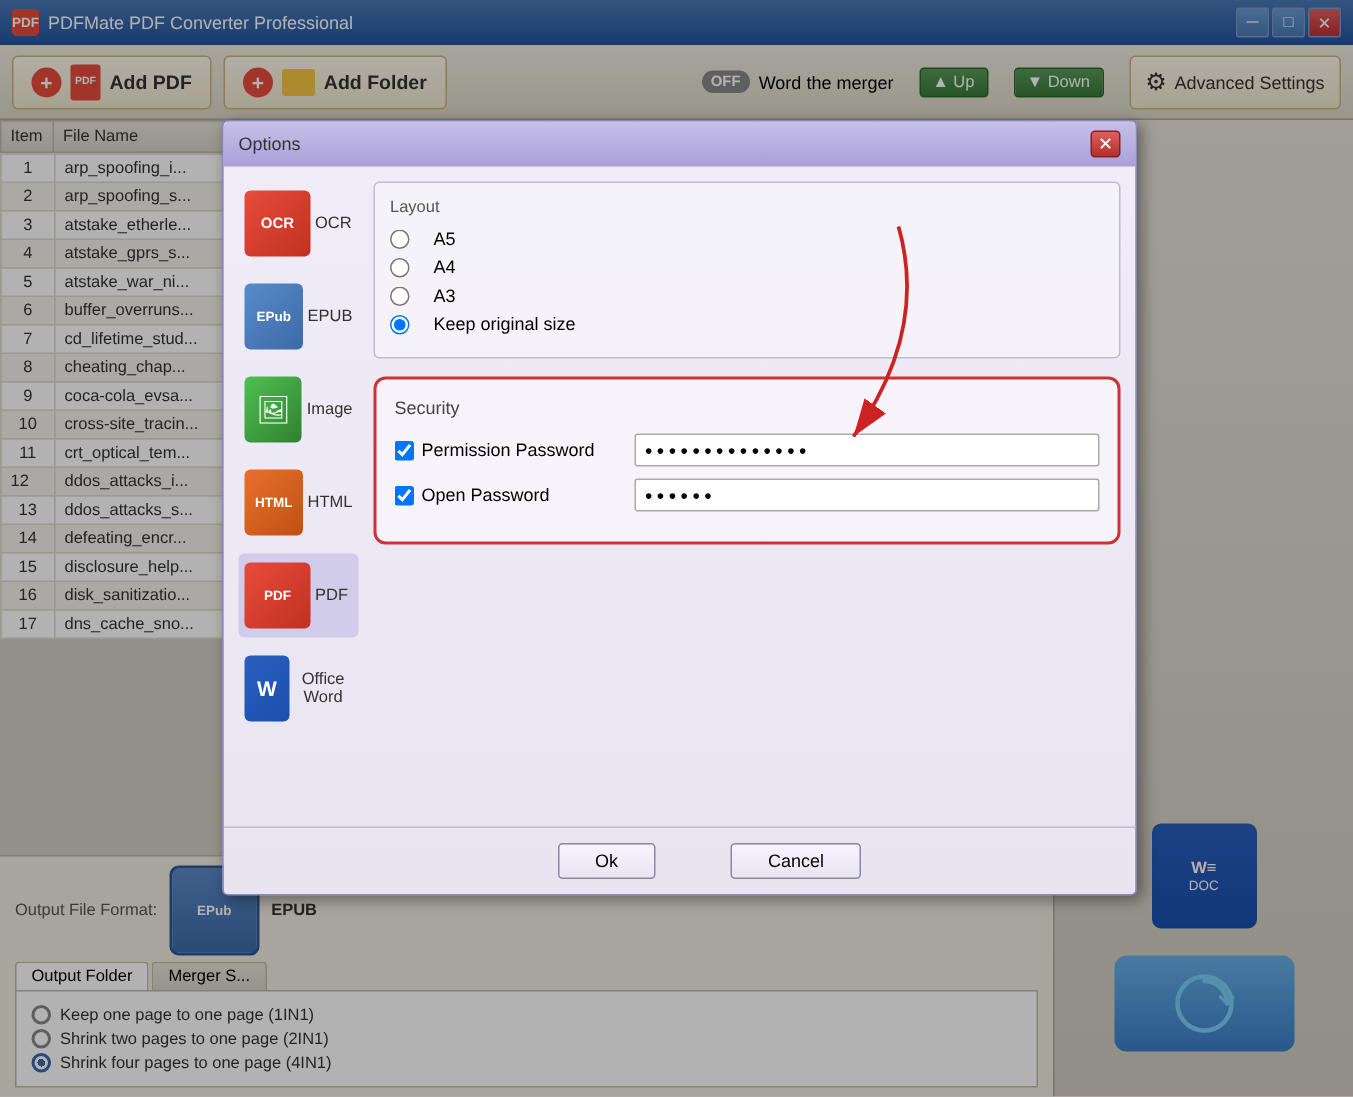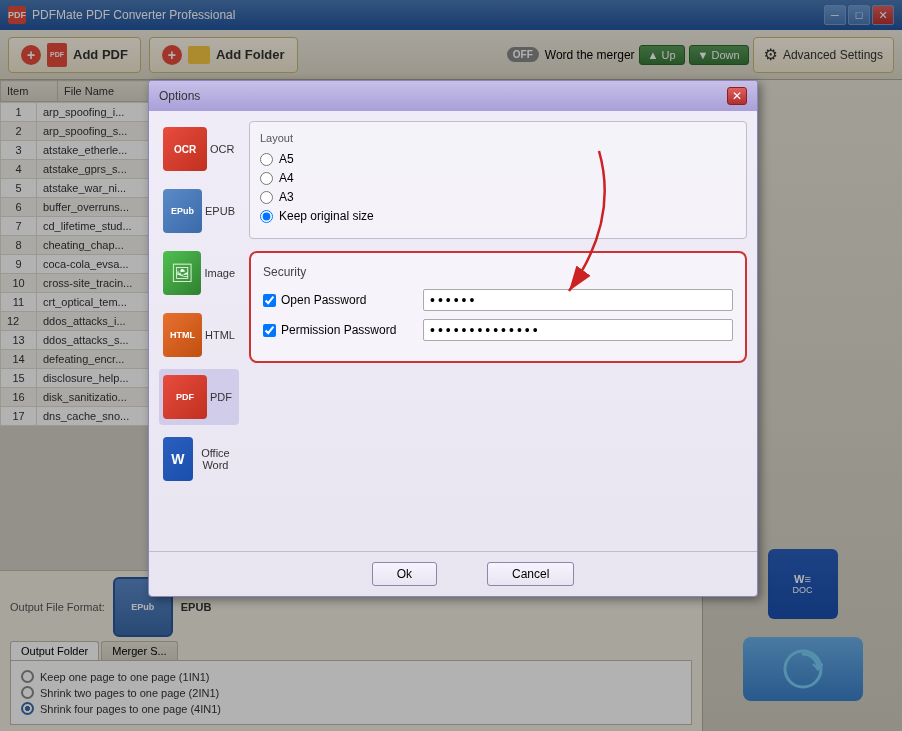--- a/index.html
+++ b/index.html
@@ -13,21 +13,21 @@
     .title-bar-buttons { display: flex; gap: 2px; }
     .title-btn { width: 22px; height: 20px; border: 1px solid #7a9cc8; background: linear-gradient(to bottom, #6a9bd4, #4a7ab5); color: white; cursor: pointer; display: flex; align-items: center; justify-content: center; font-size: 11px; border-radius: 2px; }
     .title-btn.close { background: linear-gradient(to bottom, #e06060, #c03030); }
 
     
     .toolbar { background: linear-gradient(to bottom, #f0ece0, #ddd8c8); height: 50px; display: flex; align-items: center; padding: 0 8px; gap: 8px; border-bottom: 1px solid #b0a898; }
     .toolbar-btn { background: linear-gradient(to bottom, #fff9ec, #f0e8d0); border: 1px solid #c8b878; border-radius: 4px; padding: 4px 12px; cursor: pointer; display: flex; align-items: center; gap: 6px; height: 36px; font-size: 13px; font-weight: bold; color: #333; }
     .add-icon { width: 20px; height: 20px; background: #e84c3d; border-radius: 50%; color: white; display: flex; align-items: center; justify-content: center; font-size: 14px; font-weight: bold; }
     .pdf-icon-sm { width: 20px; height: 24px; background: #e84c3d; border-radius: 2px; display: flex; align-items: center; justify-content: center; color: white; font-size: 7px; font-weight: bold; }
     .folder-icon { width: 22px; height: 18px; background: #f5c842; border-radius: 2px; }
-    .toolbar-right { margin-left: auto; display: flex; align-items: center; gap: 4px; }
+    .toolbar-right { margin-left: auto; display: flex; align-items: center; gap: 17px; }
     .merger-toggle { display: flex; align-items: center; gap: 6px; }
     .toggle-off { background: #888; border-radius: 10px; padding: 2px 6px; color: white; font-size: 10px; font-weight: bold; }
     .nav-btn { background: linear-gradient(to bottom, #5a9a5a, #3a7a3a); border: 1px solid #2a6a2a; border-radius: 3px; padding: 3px 8px; color: white; cursor: pointer; font-size: 11px; display: flex; align-items: center; gap: 3px; }
     .adv-settings-btn { background: linear-gradient(to bottom, #fff9ec, #f0e8d0); border: 1px solid #c8b878; border-radius: 4px; padding: 4px 10px; cursor: pointer; display: flex; align-items: center; gap: 5px; font-size: 12px; color: #333; height: 36px; }
     .file-table { width: 100%; border-collapse: collapse; }
     .file-table th { background: linear-gradient(to bottom, #e8e4d8, #d8d4c8); border: 1px solid #c0bcb0; padding: 4px 6px; text-align: left; font-size: 11px; color: #333; font-weight: normal; }
     .file-table td { border: 1px solid #e0dcd0; padding: 3px 6px; font-size: 11px; color: #333; background: white; }
     .file-table tr:nth-child(even) td { background: #f5f3ee; }
     .format-icon { width: 60px; height: 60px; background: linear-gradient(to bottom, #5a8ac8, #3a6aa8); border-radius: 6px; display: flex; flex-direction: column; align-items: center; justify-content: center; border: 2px solid #2a5a98; }
     .tab { background: linear-gradient(to bottom, #e8e4d8, #d8d4c8); border: 1px solid #c0b8a8; border-bottom: none; padding: 3px 10px; font-size: 11px; cursor: pointer; border-radius: 3px 3px 0 0; }
@@ -60,21 +60,21 @@
     .icon-image { background: linear-gradient(135deg, #50c050, #308030); }
     .icon-html { background: linear-gradient(135deg, #e87030, #c05010); }
     .icon-pdf { background: linear-gradient(135deg, #e84c3d, #c03020); }
     .icon-word { background: linear-gradient(135deg, #2a5fbe, #1a4fae); }
 
     
     .dialog-main { flex: 1; }
     .pdf-options-title { font-size: 14px; color: #444; margin-bottom: 12px; font-weight: normal; }
     .options-section { border: 1px solid #c0bccc; border-radius: 4px; padding: 10px; margin-bottom: 12px; background: rgba(255,255,255,0.4); }
     .section-label { font-size: 11px; color: #555; margin-bottom: 8px; }
-    .radio-row { display: flex; align-items: center; gap: 6px; margin: 5px 0; font-size: 12px; }
+    .radio-row { display: flex; align-items: center; gap: 16px; margin: 5px 0; font-size: 12px; }
     .radio-row input[type=radio] { margin: 0; }
 
     
     .security-section { border: 2px solid #cc3333; border-radius: 8px; padding: 12px; background: rgba(255,255,255,0.5); }
     .security-title { font-size: 12px; color: #444; margin-bottom: 10px; }
     .password-row { display: flex; align-items: center; margin-bottom: 8px; }
     .password-label { display: flex; align-items: center; gap: 5px; width: 160px; font-size: 12px; }
     .password-label input[type=checkbox] { margin: 0; }
     .password-input { flex: 1; height: 22px; border: 1px solid #aaa; border-radius: 2px; padding: 0 6px; font-size: 14px; background: white; letter-spacing: 3px; }
     .permissions-row { display: flex; align-items: center; gap: 12px; margin-top: 6px; }
@@ -135,21 +135,21 @@
   </div>
 </div>
 
 <div style="display:flex; height:calc(731px - 80px);">
 
   <div style="flex:1; display:flex; flex-direction:column; overflow:hidden;">
 
     <table class="file-table" style="width:100%;">
       <thead>
         <tr>
-          <th style="width:57px;">Item</th>
+          <th style="width:35px;">Item</th>
           <th>File Name</th>
           <th style="width:60px;">Size</th>
           <th style="width:80px;">Total Page</th>
           <th style="width:80px;">Status</th>
           <th style="width:100px;">Selected Pages</th>
           <th style="width:16px; padding:0;"></th>
         </tr>
       </thead>
     </table>
 
@@ -412,31 +412,31 @@
             <span>Keep original size</span>
           </div>
         </div>
 
         <div class="security-section">
           <div class="security-title">Security</div>
 
           <div class="password-row">
             <div class="password-label">
               <input type="checkbox" checked="" style="">
+              <span>Permission Password</span>
+            </div>
+            <input type="password" class="password-input" value="••••••••••••••" style="">
+          </div>
+
+          <div class="password-row">
+            <div class="password-label">
+              <input type="checkbox" checked="" style="">
               <span>Open Password</span>
             </div>
             <input type="password" class="password-input" value="••••••" style="">
-          </div>
-
-          <div class="password-row">
-            <div class="password-label">
-              <input type="checkbox" checked="" style="">
-              <span>Permission Password</span>
-            </div>
-            <input type="password" class="password-input" value="••••••••••••••" style="">
           </div>
 
         </div>
       </div>
     </div>
 
     <div style="position:absolute; top:60px; left:290px; z-index:200; pointer-events:none;">
       <svg width="200" height="180" viewBox="0 0 200 180">
         <defs>
           <marker id="arrowhead" markerWidth="10" markerHeight="7" refX="10" refY="3.5" orient="auto">

